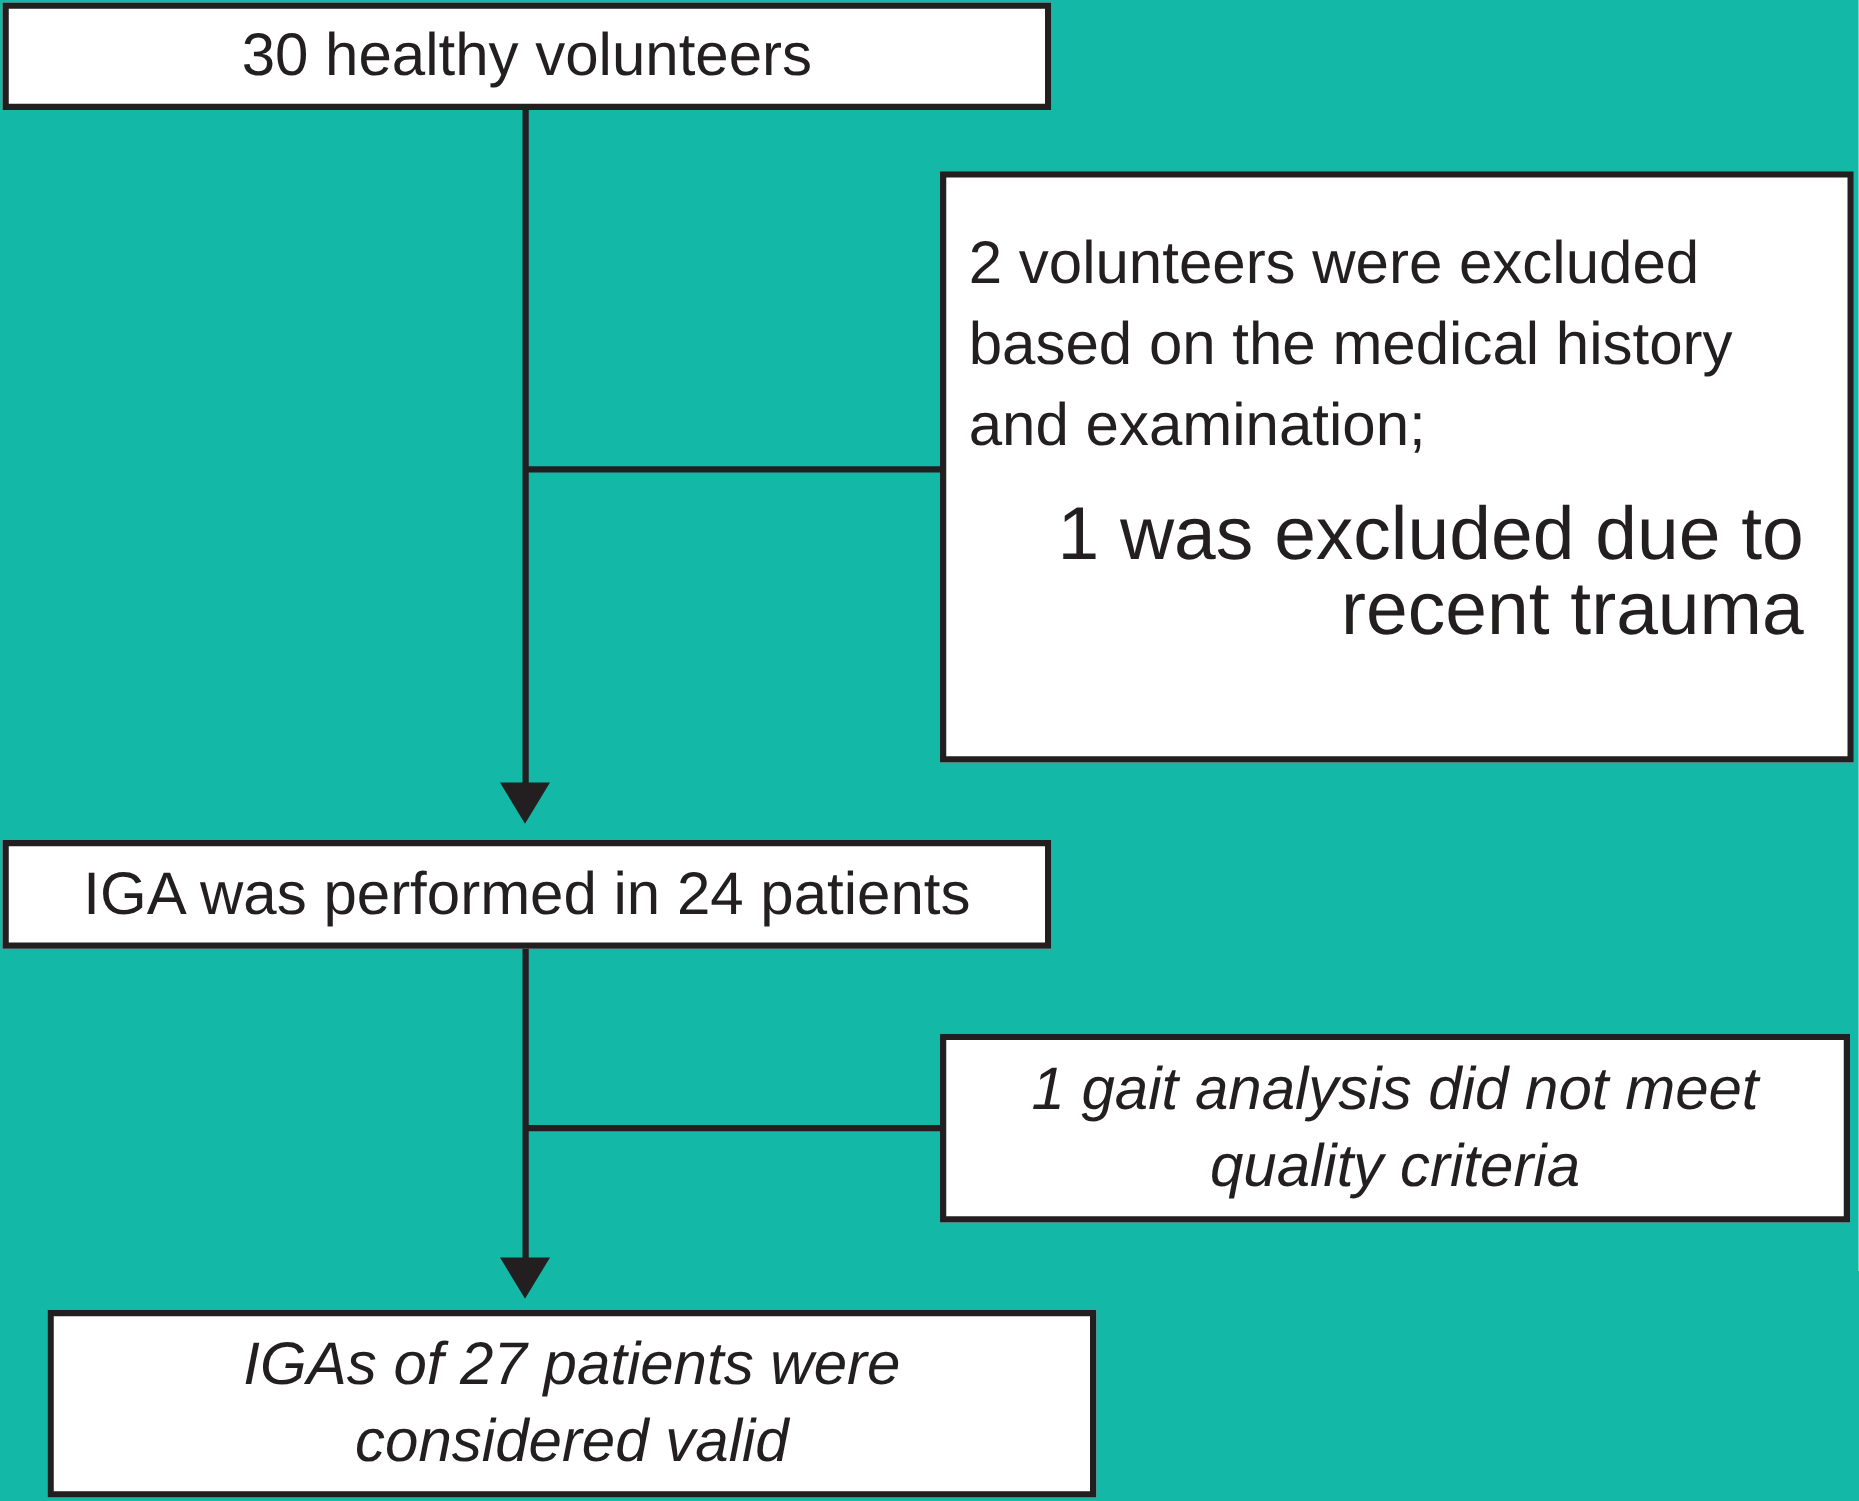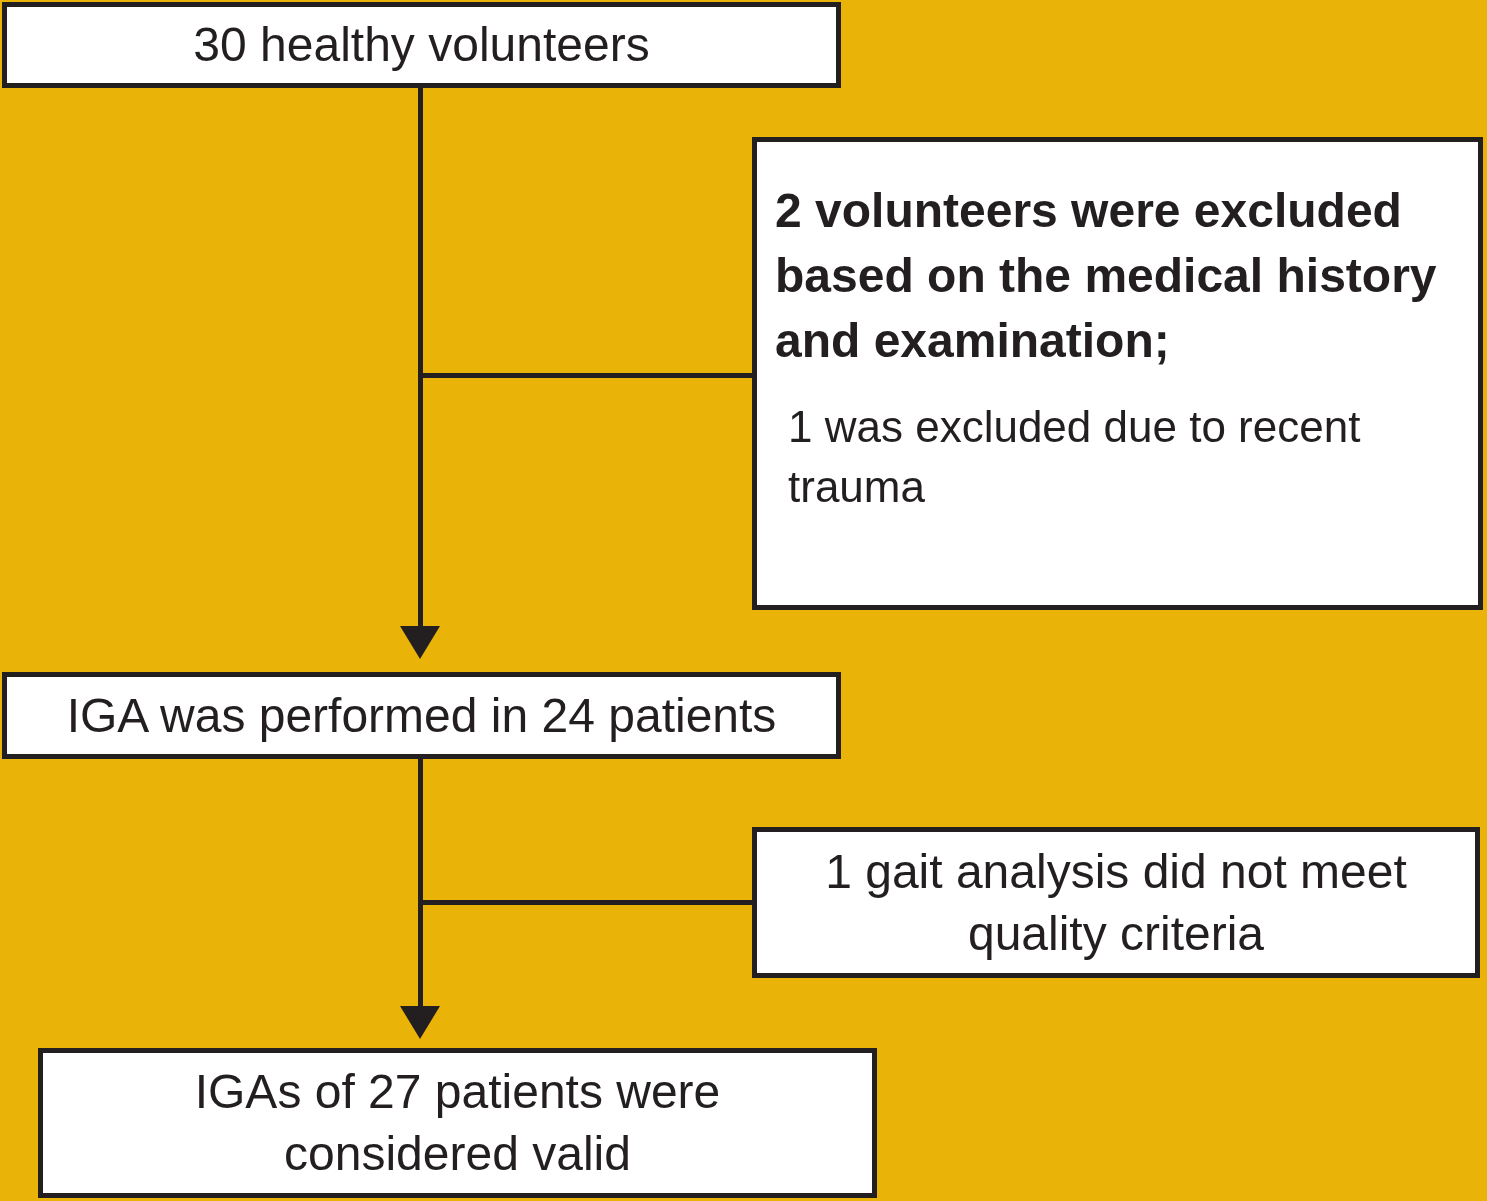--- a/index.html
+++ b/index.html
@@ -4,21 +4,21 @@
 <style>
   html, body {
     margin: 0;
     padding: 0;
     background: #ffffff;
   }
   .canvas {
     position: relative;
     width: 1487px;
     height: 1201px;
-    background: #eab308;
+    background: #14b8a6;
     font-family: "Liberation Sans", sans-serif;
     color: #231f20;
     overflow: hidden;
   }
   .box {
     position: absolute;
     box-sizing: border-box;
     border: 5px solid #231f20;
     background: #ffffff;
   }
@@ -27,20 +27,21 @@
     align-items: center;
     justify-content: center;
     text-align: center;
   }
   .main-label {
     font-size: 48px;
     line-height: 60px;
   }
   .two-line {
     line-height: 62px;
+    font-style: italic;
   }
   .line {
     position: absolute;
     background: #231f20;
   }
   .arrowhead {
     position: absolute;
     width: 0;
     height: 0;
     border-left: 20px solid transparent;
@@ -50,31 +51,31 @@
   
   #box-top    { left: 2px;   top: 2px;    width: 839px; height: 86px; }
   
   #vline-1    { left: 418px; top: 88px;   width: 5px;   height: 540px; }
   #arrow-1    { left: 400px; top: 626px; }
   #hline-1    { left: 420px; top: 373px;  width: 332px; height: 5px; }
   
   #box-excl-1 { left: 752px; top: 137px;  width: 731px; height: 473px; padding: 36px 22px 0 18px; }
   #box-excl-1 .headline {
     margin: 0;
-    font-weight: bold;
+    font-weight: normal;
     font-size: 48px;
     line-height: 65px;
     text-align: left;
   }
   #box-excl-1 .detail {
     margin: 24px auto 0 auto;
     max-width: 655px;
-    font-size: 44px;
+    font-size: 60px;
     line-height: 60px;
-    text-align: left;
+    text-align: right;
   }
   
   #box-mid    { left: 2px;   top: 672px;  width: 839px; height: 87px; }
   
   #vline-2    { left: 418px; top: 759px;  width: 5px;   height: 248px; }
   #arrow-2    { left: 400px; top: 1006px; }
   #hline-2    { left: 420px; top: 900px;  width: 332px; height: 5px; }
   
   #box-excl-2 { left: 752px; top: 827px;  width: 728px; height: 151px; }
   #box-excl-2 .excl2-label { max-width: 645px; }

